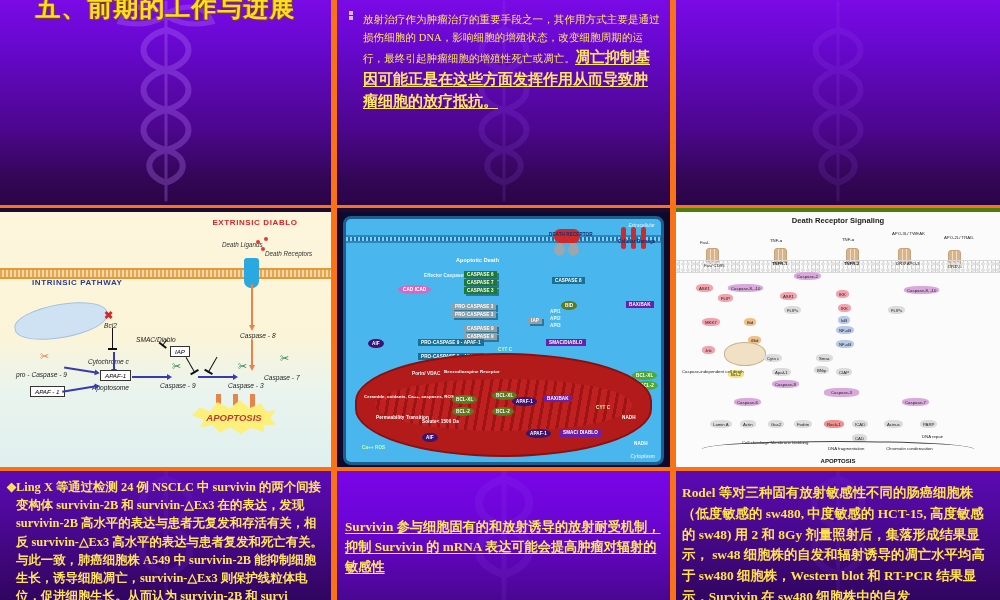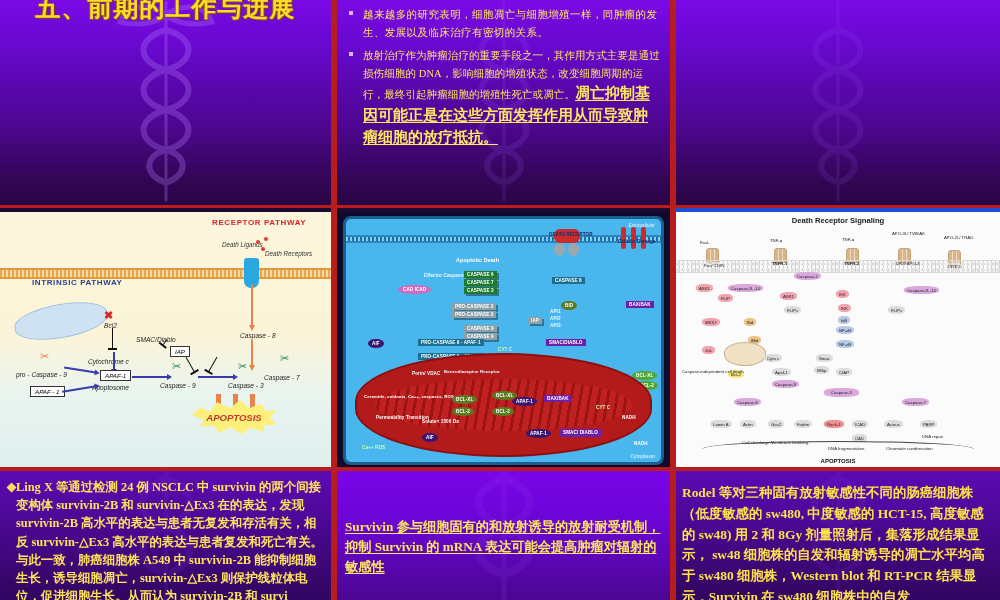--- a/index.html
+++ b/index.html
@@ -4,21 +4,21 @@
 <style>
   * { margin:0; padding:0; box-sizing:border-box; }
   html,body { width:1000px; height:600px; overflow:hidden; background:#f2eef5; }
   body { font-family:"Liberation Serif", serif; }
 
   .grid {
     width:1000px; height:600px;
     display:grid;
     grid-template-columns: 331px 6px 333px 6px 324px;
     grid-template-rows: 205px 3px 259px 4px 129px;
-    background:#b91c1c;
+    background:#f97316;
   }
 
   .slide { position:relative; overflow:hidden; }
 
   
   .purple {
     background: linear-gradient(to bottom, #7a0ae6 0%, #6808cf 22%, #4d068f 62%, #320654 88%, #2a0446 100%);
     color:#ffe14d;
   }
   .purple-bright {
@@ -127,21 +127,21 @@
   .d2 .pnk { background:#d46ac0; border-radius:50%; padding:2px 5px; }
   .d2 .prp { background:#3b1470; border-radius:50%; padding:2px 4px; }
   .d2 .nav { background:#17215e; border-radius:50%; padding:2px 4px; }
   .d2 .mag { background:#6d1fa8; padding:1px 3px; }
   .d2 .olv { background:#5c7a20; border-radius:50%; padding:2px 4px; }
   .d2 .grn2 { background:#4fa832; border-radius:50%; padding:2px 4px; }
   .d2 .ital { font-style:italic; font-weight:normal; font-size:4.6px; color:#eaf6ff; }
 
   
   .d3 { position:relative; width:100%; height:100%; background:#fbfbfb;
-        border-top:4px solid #1d4ed8; }
+        border-top:4px solid #4d7c0f; }
   .d3 .hd { position:absolute; top:4px; left:0; width:100%; text-align:center;
         font-family:"Liberation Sans",sans-serif; font-weight:bold; font-size:7.6px; color:#1a1a1a; }
   .d3 .memb { position:absolute; left:0; top:48px; width:100%; height:13px;
         background:repeating-linear-gradient(90deg,transparent 0 3px, #cfcfcf 3px 4px);
         border-top:1px solid #d8d8d8; border-bottom:1px solid #d8d8d8; }
   .d3 .memb:after{ content:""; position:absolute; inset:0;
         background:radial-gradient(circle at 2px 3px,#e2e2e2 1.6px,transparent 1.7px) 0 0/5px 6px repeat; }
   .d3 n { position:absolute; font-family:"Liberation Sans",sans-serif; font-size:4.3px;
         white-space:nowrap; border-radius:40%; padding:1.5px 3px; color:#222; }
   .d3 .pk { background:#f1a3ae; }
@@ -189,21 +189,20 @@
         <g fill="none" stroke="#9a55f0" stroke-width="6" stroke-linecap="round" opacity=".55">
           <line x1="60" y1="2" x2="60" y2="200" stroke-width="3"></line>
           <path d="M60 30 C30 38 30 62 60 70 C90 78 90 102 60 110 C30 118 30 142 60 150 C82 156 82 174 62 182"></path>
           <path d="M60 30 C90 38 90 62 60 70 C30 78 30 102 60 110 C90 118 90 142 60 150 C38 156 38 174 58 182"></path>
         </g>
       </svg>
     </div>
     <div class="txt s2">
       <div class="p1">
         <span class="sq"></span>
-        <span>越来越多的研究表明，细胞凋亡与细胞增殖一样，同肿瘤的发生、发展以及临床治疗有密切的关系。</span>
       </div>
       <div class="p2">
         <span class="sq"></span>
         <span>放射治疗作为肿瘤治疗的重要手段之一，其作用方式主要是通过损伤细胞的 DNA，影响细胞的增殖状态，改变细胞周期的运行，最终引起肿瘤细胞的增殖性死亡或凋亡。</span><span class="big u">凋亡抑制基因</span><span class="big u">可能正是在这些方面发挥作用从而导致肿瘤细胞的放疗抵抗。</span>
       </div>
     </div>
   </div>
 
   <div></div>
 
@@ -220,21 +219,21 @@
   </div>
 
   <div></div>
   <div></div>
   <div></div>
   <div></div>
   <div></div>
 
   <div class="slide imgslide">
     <div class="d1">
-      <div class="lbl red" style="left:212px; top:6px; width:86px;">RECEPTOR PATHWAY</div>
+      <div class="lbl red" style="left:212px; top:6px; width:86px;">EXTRINSIC DIABLO</div>
       <div class="lbl gry" style="left:222px; top:29px; width:32px; text-align:right;">Death Ligands</div>
       <div class="lbl gry" style="left:265px; top:38px; width:40px;">Death Receptors</div>
       <div style="position:absolute;left:256px;top:28px;width:4px;height:4px;background:#e03c3c;border-radius:50%;"></div>
       <div style="position:absolute;left:264px;top:25px;width:4px;height:4px;background:#e03c3c;border-radius:50%;"></div>
       <div style="position:absolute;left:261px;top:35px;width:4px;height:4px;background:#e03c3c;border-radius:50%;"></div>
       <div class="membrane"></div>
       <div class="recv"></div>
       <div class="lbl blue" style="left:32px; top:66px; width:70px; text-align:center;">INTRINSIC PATHWAY</div>
       <div class="mito"></div>
       <div class="lbl" style="left:104px; top:97px; font-size:11px; color:#d4262c; font-weight:bold;">✖</div>

